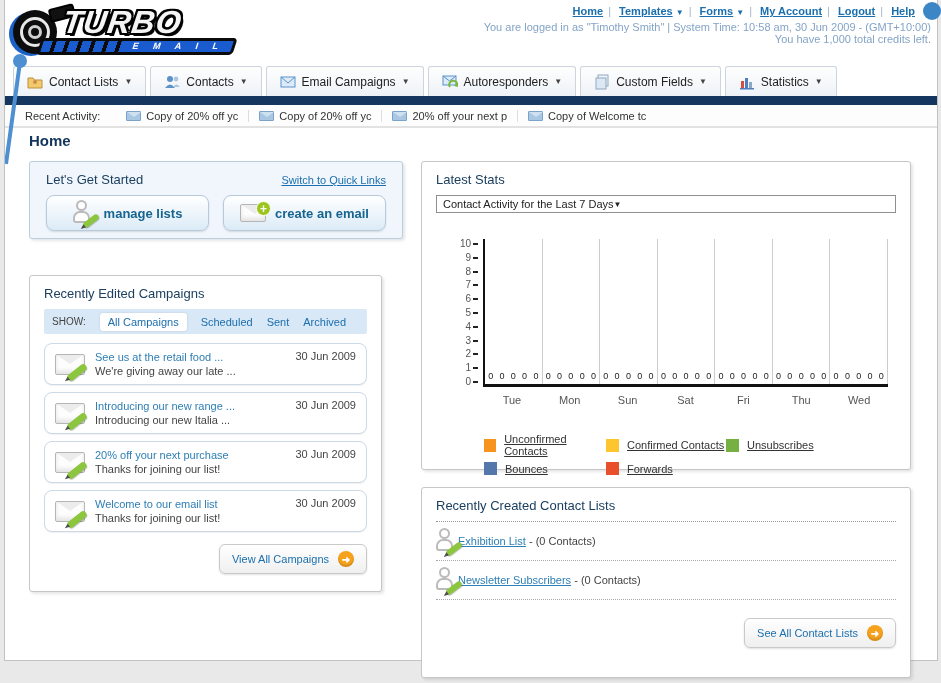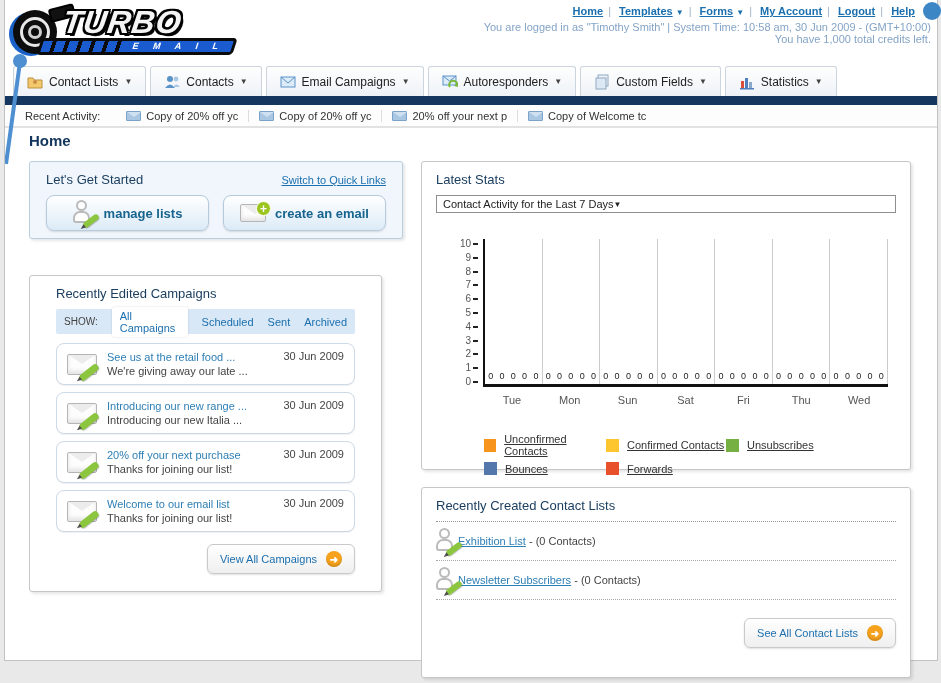--- a/index.html
+++ b/index.html
@@ -50,21 +50,21 @@
   
   .panel { position:absolute; background:#fff; border:1px solid #c6c6c6; border-radius:3px; box-shadow:2px 2px 3px rgba(0,0,0,0.10); }
   .panel-title { font-size:13px; color:#1c3f60; }
 
   .getstarted { left:24px; top:161px; width:374px; height:78px; background:#f0f6fb; border-color:#b9cede; padding:10px 16px; }
   .gs-head { display:flex; justify-content:space-between; align-items:baseline; }
   .gs-link { color:#1b6fae; text-decoration:underline; font-size:11px; cursor:pointer; }
   .gs-buttons { display:flex; gap:14px; margin-top:8px; }
   .gs-btn { flex:1; height:36px; display:flex; align-items:center; justify-content:center; gap:9px; background:linear-gradient(#ffffff,#dcebf7); border:1px solid #b5cadd; border-radius:8px; box-shadow:0 1px 2px rgba(0,0,0,0.12); cursor:pointer; color:#17648f; font-weight:bold; font-size:13px; }
 
-  .campaigns { left:24px; top:275px; width:353px; height:317px; padding:10px 26px; }
+  .campaigns { left:24px; top:275px; width:353px; height:317px; padding:10px 14px; }
   .filterbar { margin-top:8px; height:25px; background:#d9e8f6; border-radius:2px; display:flex; align-items:center; gap:14px; padding:0 8px; }
   .filterbar .show { color:#444; font-size:10px; }
   .filter { color:#1b6fae; font-size:11px; cursor:pointer; }
   .filter.active { background:#fff; padding:3px 8px; border-radius:3px; box-shadow:0 0 2px rgba(0,0,0,0.15); }
   .citems { margin-top:9px; display:flex; flex-direction:column; gap:7px; }
   .citem { height:42px; border:1px solid #ccd9e6; border-radius:8px; background:#fff; box-shadow:0 1px 1px rgba(0,0,0,0.06); display:flex; align-items:center; padding:0 10px; gap:10px; cursor:pointer; }
   .citem .ctext { flex:1; line-height:14px; }
   .citem .ctitle { color:#2e7fb5; }
   .citem .csub { color:#444; }
   .citem .cdate { align-self:flex-start; margin-top:6px; color:#444; }

